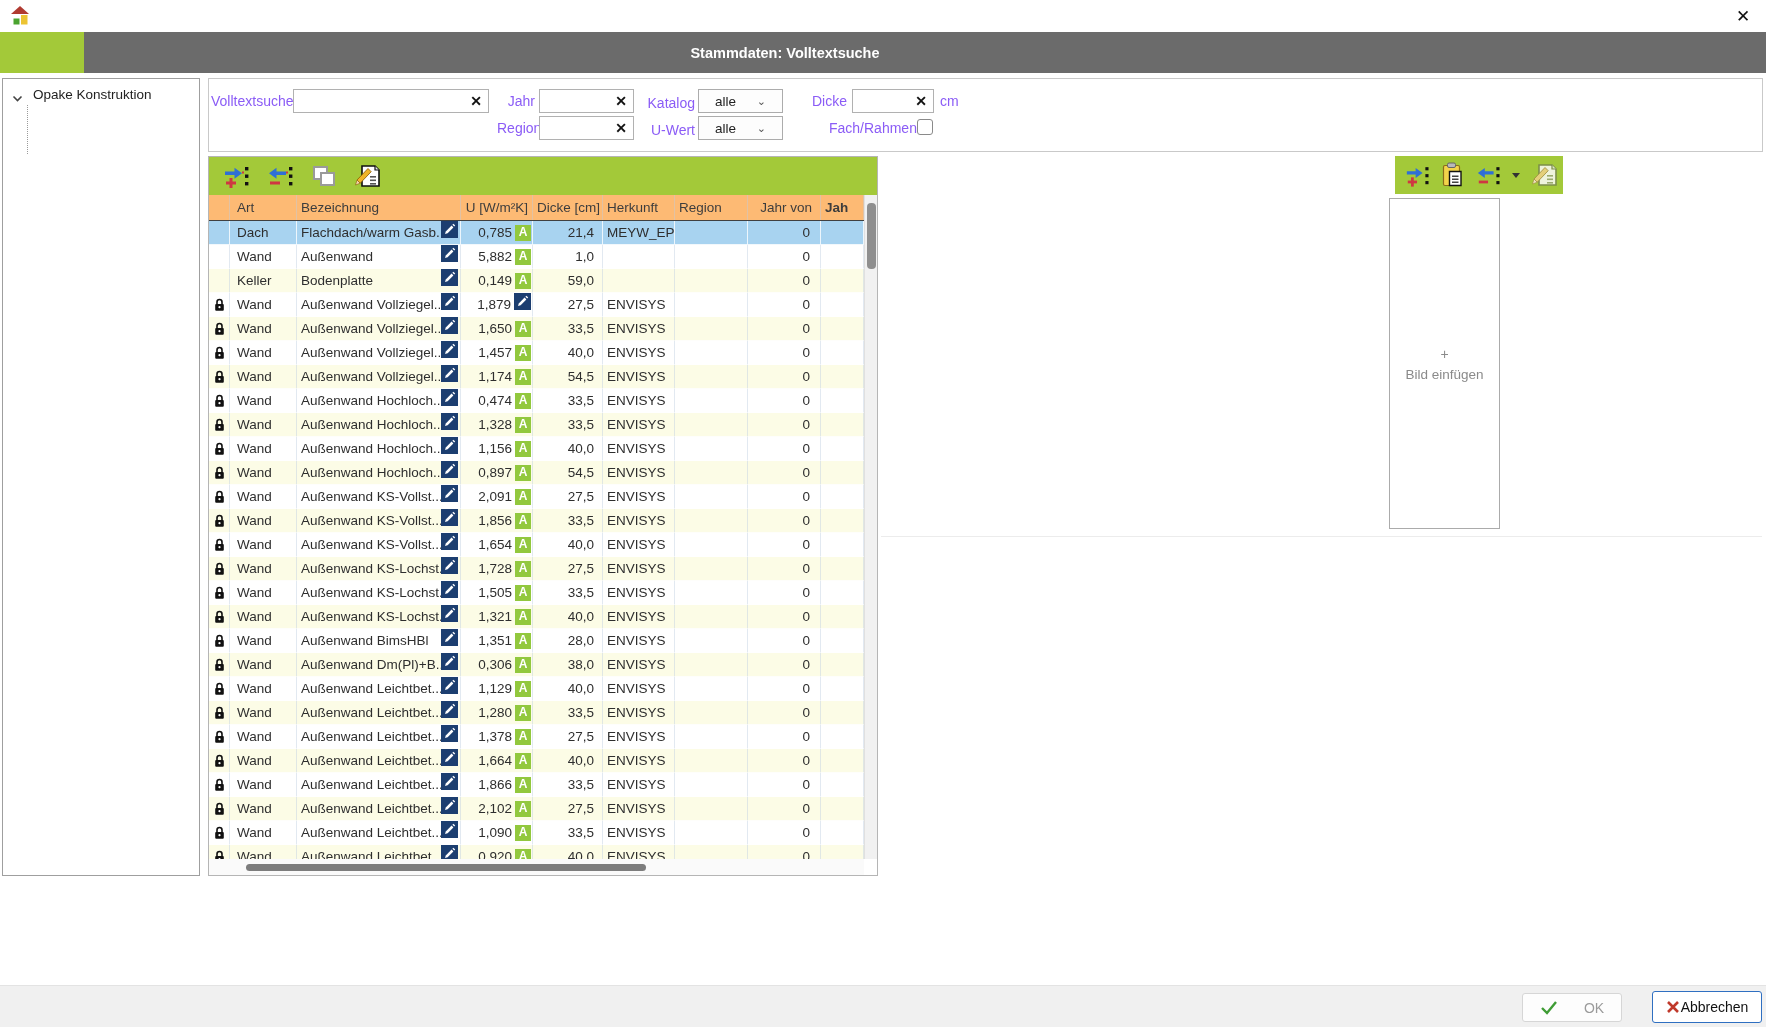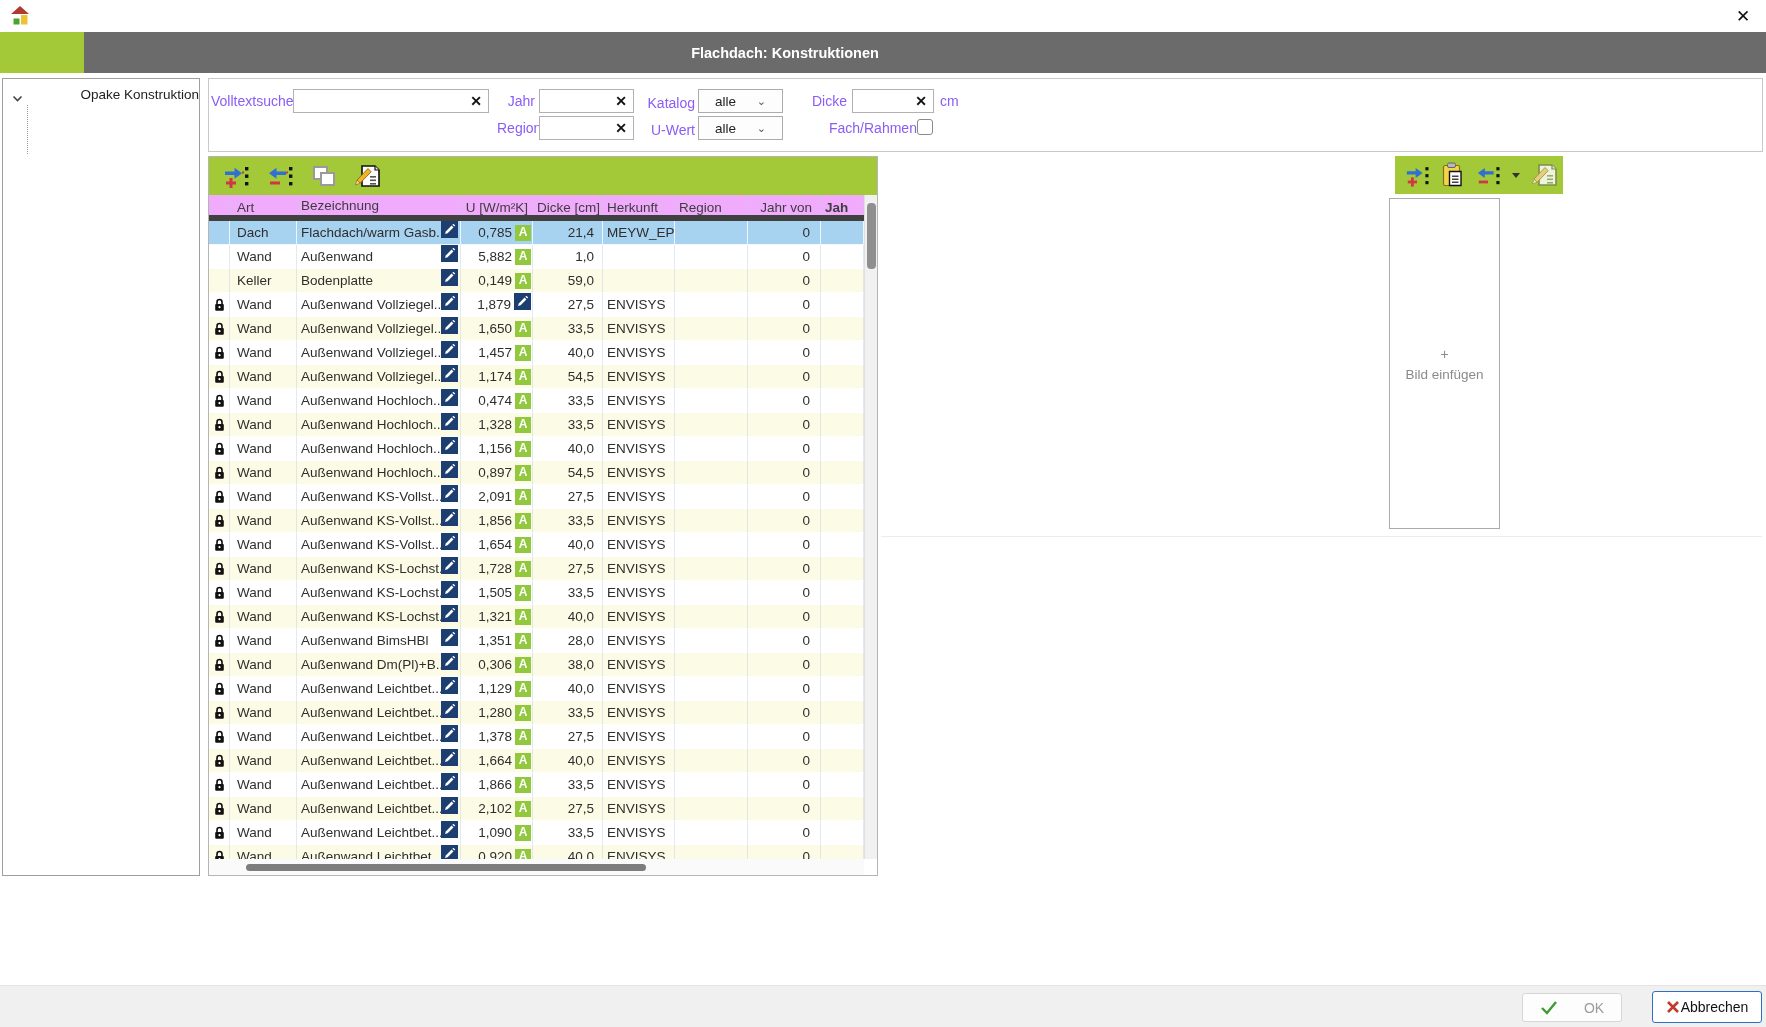--- a/index.html
+++ b/index.html
@@ -16,21 +16,21 @@
 
   
   .appheader { position:absolute; left:0; top:32px; width:1766px; height:41px; background:#6b6b6b; }
   .appheader .green-block { position:absolute; left:0; top:0; width:84px; height:41px; background:#a3c939; }
   .app-title { position:absolute; left:785px; top:50%; transform:translate(-50%,-50%);
                color:#fff; font-weight:bold; font-size:14.5px; white-space:nowrap; }
 
   
   .tree-panel { position:absolute; left:2px; top:78px; width:198px; height:798px;
                 background:#fff; border:1px solid #9f9f9f; padding-top:6px; }
-  .tree-root { position:relative; height:20px; line-height:20px; font-size:13.5px; padding-left:30px;text-align:right; }
+  .tree-root { position:relative; height:20px; line-height:20px; font-size:13.5px; padding-left:30px; }
   .tree-chevron { position:absolute; left:9px; top:4px; }
   .tree-vline { position:absolute; left:24px; top:26px; height:49px; border-left:1px dotted #9a9a9a; }
   .tree-children { position:relative; }
   .tree-item { position:relative; height:19.5px; line-height:19.5px; font-size:13.5px; padding-left:50px; }
   .tree-item::before { content:''; position:absolute; left:25px; top:10px; width:15px; border-top:1px dotted #9a9a9a; }
 
   
   .filter-panel { position:absolute; left:208px; top:78px; width:1555px; height:74px;
                   background:#fff; border:1px solid #c9c9c9; font-size:14px; }
   .f-label { position:absolute; height:24px; line-height:24px; text-align:right; color:#8b5cf6; white-space:nowrap; }
@@ -45,21 +45,21 @@
   .f-check { position:absolute; width:16px; height:16px; background:#fff; border:1px solid #8a8a8a; border-radius:3px; }
 
   
   .table-panel { position:absolute; left:208px; top:156px; width:670px; height:720px;
                  border:1px solid #b5b5b5; background:#fff; }
   .toolbar { position:absolute; left:0; top:0; width:668px; height:38px; background:#a3c939;
              display:flex; align-items:center; gap:17px; padding-left:14px; }
   .tb-btn { display:flex; align-items:center; justify-content:center; }
 
   .thead { position:absolute; left:0; top:38px; width:655px; height:26px; display:flex;
-           background:#f0abfc; border-bottom:6px solid #404040; font-size:13.5px; color:#3d3d3d; }
+           background:#fdba74; border-bottom:1px solid #404040; font-size:13.5px; color:#3d3d3d; }
   .thead > div { line-height:25px; border-right:1px solid rgba(190,205,225,.45); overflow:hidden; white-space:nowrap; }
 
   .rows-viewport { position:absolute; left:0; top:64px; width:655px; height:638px; overflow:hidden; }
   .trow { display:flex; height:24px; font-size:13.5px; color:#2e2e2e; background:#fff; }
   .trow.odd { background:#fcfce6;justify-content:flex-end; }
   .trow.sel { background:#a8d3f0; }
   .trow > div { height:24px; line-height:23px; border-right:1px solid rgba(190,205,225,.45);
                 border-bottom:1px solid rgba(255,255,255,.85); overflow:hidden; white-space:nowrap; }
   .trow.sel > div { border-right-color:rgba(255,255,255,.8); }
 
@@ -122,21 +122,21 @@
       <path d="M10 1 L1 9 h18 z" fill="#b03a30"></path>
       <rect x="3.5" y="13.5" width="6" height="6" fill="#4aa32f"></rect>
       <rect x="11" y="10" width="6.5" height="9.5" fill="#ecc433"></rect>
     </svg>
   </span>
   <span class="close-btn">✕</span>
 </div>
 
 <div class="appheader">
   <div class="green-block"></div>
-  <div class="app-title">Flachdach: Konstruktionen</div>
+  <div class="app-title">Stammdaten: Volltextsuche</div>
 </div>
 
 <div class="tree-panel">
   <div class="tree-root">
     <span class="tree-chevron">
       <svg width="11" height="8" viewBox="0 0 11 8">
           <path d="M1.5 1.5 L5.5 5.5 L9.5 1.5" stroke="#444" stroke-width="1.6" fill="none"></path>
         </svg>
     </span>
     <span>Opake Konstruktion</span>

